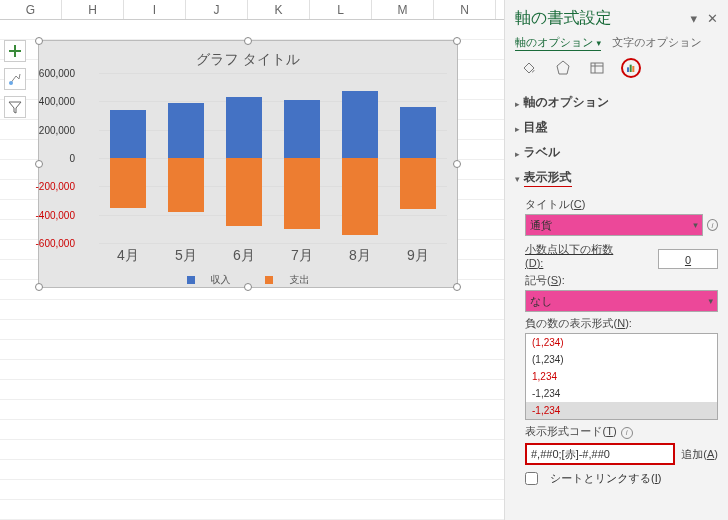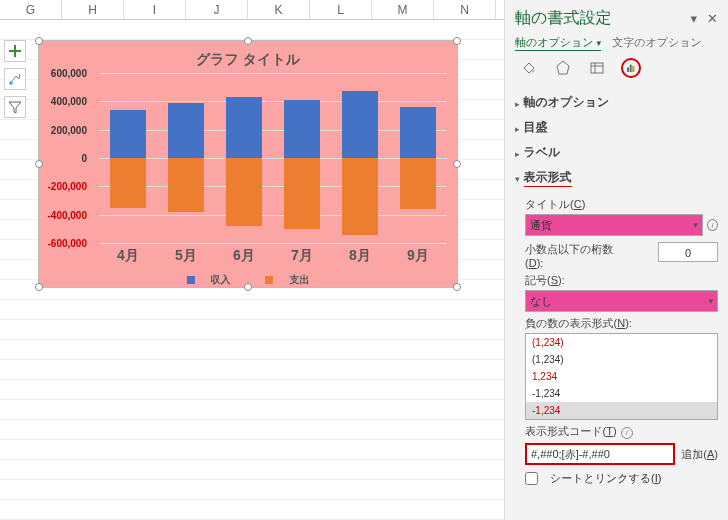--- a/index.html
+++ b/index.html
@@ -4,29 +4,29 @@
 <style>
 * { box-sizing: border-box; margin: 0; padding: 0; font-family: "Meiryo UI", "Yu Gothic UI", sans-serif; }
 body { width: 728px; height: 520px; background: #fff; display: flex; overflow: hidden; font-size: 12px; color: #333; }
 .sheet { flex: 1; position: relative; background: #fff; }
 .colhdr { display: flex; height: 20px; border-bottom: 1px solid #ccc; }
 .colhdr div { width: 62px; text-align: center; color: #666; font-size: 12px; line-height: 20px; border-right: 1px solid #e0e0e0; }
 .grid { position: absolute; top: 20px; left: 0; right: 0; bottom: 0; }
 .grid .row { height: 20px; border-bottom: 1px solid #eee; }
 .toolstrip { position: absolute; top: 40px; left: 4px; display: flex; flex-direction: column; gap: 6px; }
 .toolstrip .tool { width: 22px; height: 22px; border: 1px solid #ccc; background: #fff; display: flex; align-items: center; justify-content: center; }
-.chartbox { position: absolute; top: 40px; left: 38px; width: 420px; height: 248px; border: 1px solid #bbb; background: #fca5a5; font-weight: bold; }
+.chartbox { position: absolute; top: 40px; left: 38px; width: 420px; height: 248px; border: 1px solid #bbb; background: #e5e5e5; }
 .chartbox .handle { position: absolute; width: 8px; height: 8px; background: #fff; border: 1px solid #888; border-radius: 50%; }
 .handle.tl{top:-4px;left:-4px}.handle.tr{top:-4px;right:-4px}.handle.bl{bottom:-4px;left:-4px}.handle.br{bottom:-4px;right:-4px}
 .handle.tm{top:-4px;left:calc(50% - 4px)}.handle.bm{bottom:-4px;left:calc(50% - 4px)}
 .handle.ml{top:calc(50% - 4px);left:-4px}.handle.mr{top:calc(50% - 4px);right:-4px}
 .charttitle { text-align: center; padding: 10px 0 4px; font-size: 14px; color: #555; }
 .plot { position: relative; margin: 0 10px 0 60px; height: 170px; }
 .yaxis { position: absolute; left: -58px; top: 0; height: 100%; width: 54px; }
-.ytick { position: absolute; right: 8px; font-size: 10px; transform: translateY(-50%); }
+.ytick { position: absolute; right: 20px; font-size: 10px; transform: translateY(-50%); }
 .ytick.neg { color: #c00; }
 .gridline { position: absolute; left: 0; right: 0; height: 1px; background: #ddd; }
 .bars { position: absolute; left: 0; right: 0; top: 0; bottom: 0; display: flex; justify-content: space-around; }
 .barcol { position: relative; width: 36px; }
 .bar-pos { position: absolute; width: 100%; background: #4472c4; }
 .bar-neg { position: absolute; width: 100%; background: #ed7d31; }
 .xlabels { display: flex; justify-content: space-around; margin: 4px 10px 0 60px; font-size: 14px; color: #555; }
 .legend { text-align: center; margin-top: 8px; font-size: 10px; color: #555; }
 .legend span { margin: 0 8px; }
 .sw { display: inline-block; width: 8px; height: 8px; margin-right: 3px; vertical-align: middle; }
@@ -43,21 +43,21 @@
 .section { padding: 4px 0; font-size: 12px; display: flex; align-items: center; gap: 4px; cursor: default; }
 .section.exp .tri::before { content: "▾"; color:#666; font-size:9px; }
 .section .tri::before { content: "▸"; color:#666; font-size:9px; }
 .section.exp .lbl { border-bottom: 1px solid #c00; }
 .section .lbl { font-weight: bold; color: #444; }
 .form { padding: 2px 0 0 10px; font-size: 11px; }
 .form label { display: block; margin: 4px 0 2px; color: #444; }
 .form .u { text-decoration: underline; }
 .ddl { width: 100%; height: 22px; border: 1px solid #aaa; background: #ec4899; display: flex; align-items: center; justify-content: space-between; padding: 0 4px; }
 .ddl::after { content: "▾"; font-size: 9px; color: #555; }
-.inline { display: flex; justify-content: space-between; align-items: flex-start; }
+.inline { display: flex; justify-content: space-between; align-items: flex-end; text-decoration: underline; }
 .numbox { width: 60px; height: 20px; border: 1px solid #aaa; background: #fff; text-align: center; line-height: 20px; }
 .listbox { border: 1px solid #aaa; background: #fff; margin-top: 2px; }
 .listbox div { padding: 3px 6px; font-size: 10px; }
 .listbox .red { color: #c00; }
 .listbox .sel { background: #ddd; }
 .codeRow { display: flex; align-items: center; gap: 6px; margin-top: 4px; }
 .codebox { flex: 1; height: 22px; border: 2px solid #c00; background: #fff; padding: 0 4px; font-size: 11px; display: flex; align-items: center; }
 .addlink { color: #444; font-size: 11px; }
 .addlink .u { text-decoration: underline; }
 .chk { display: flex; align-items: center; gap: 12px; margin-top: 6px; }

